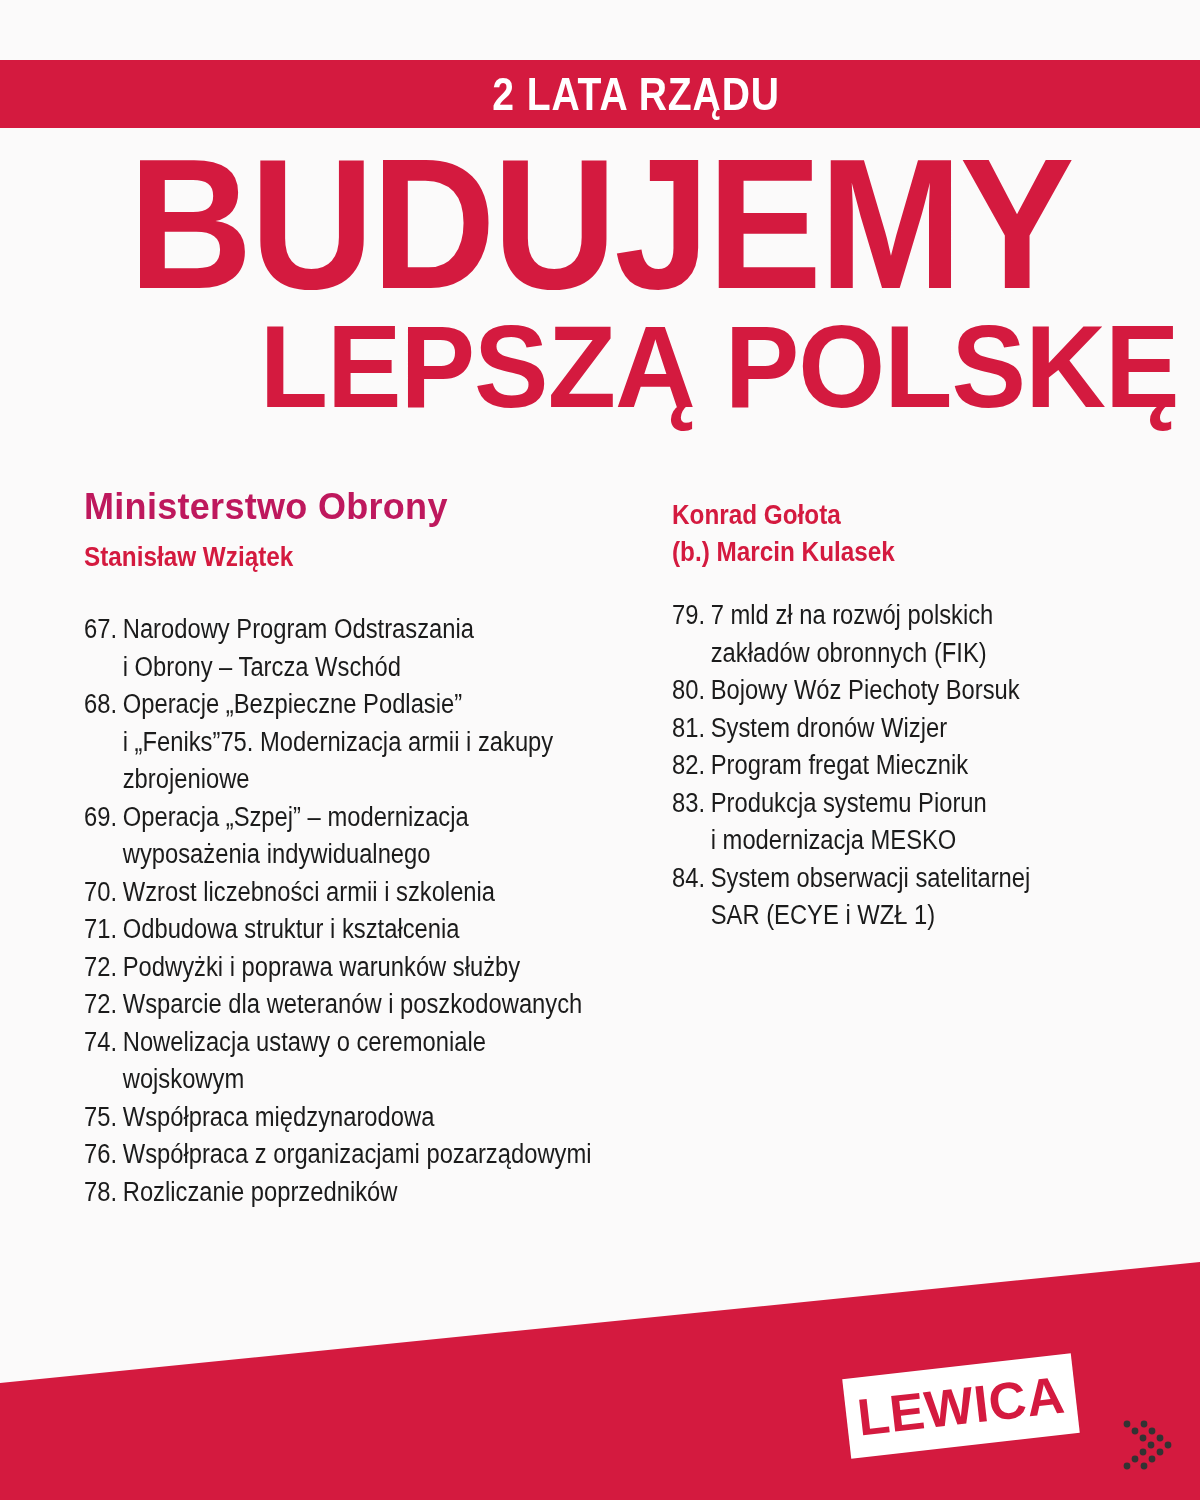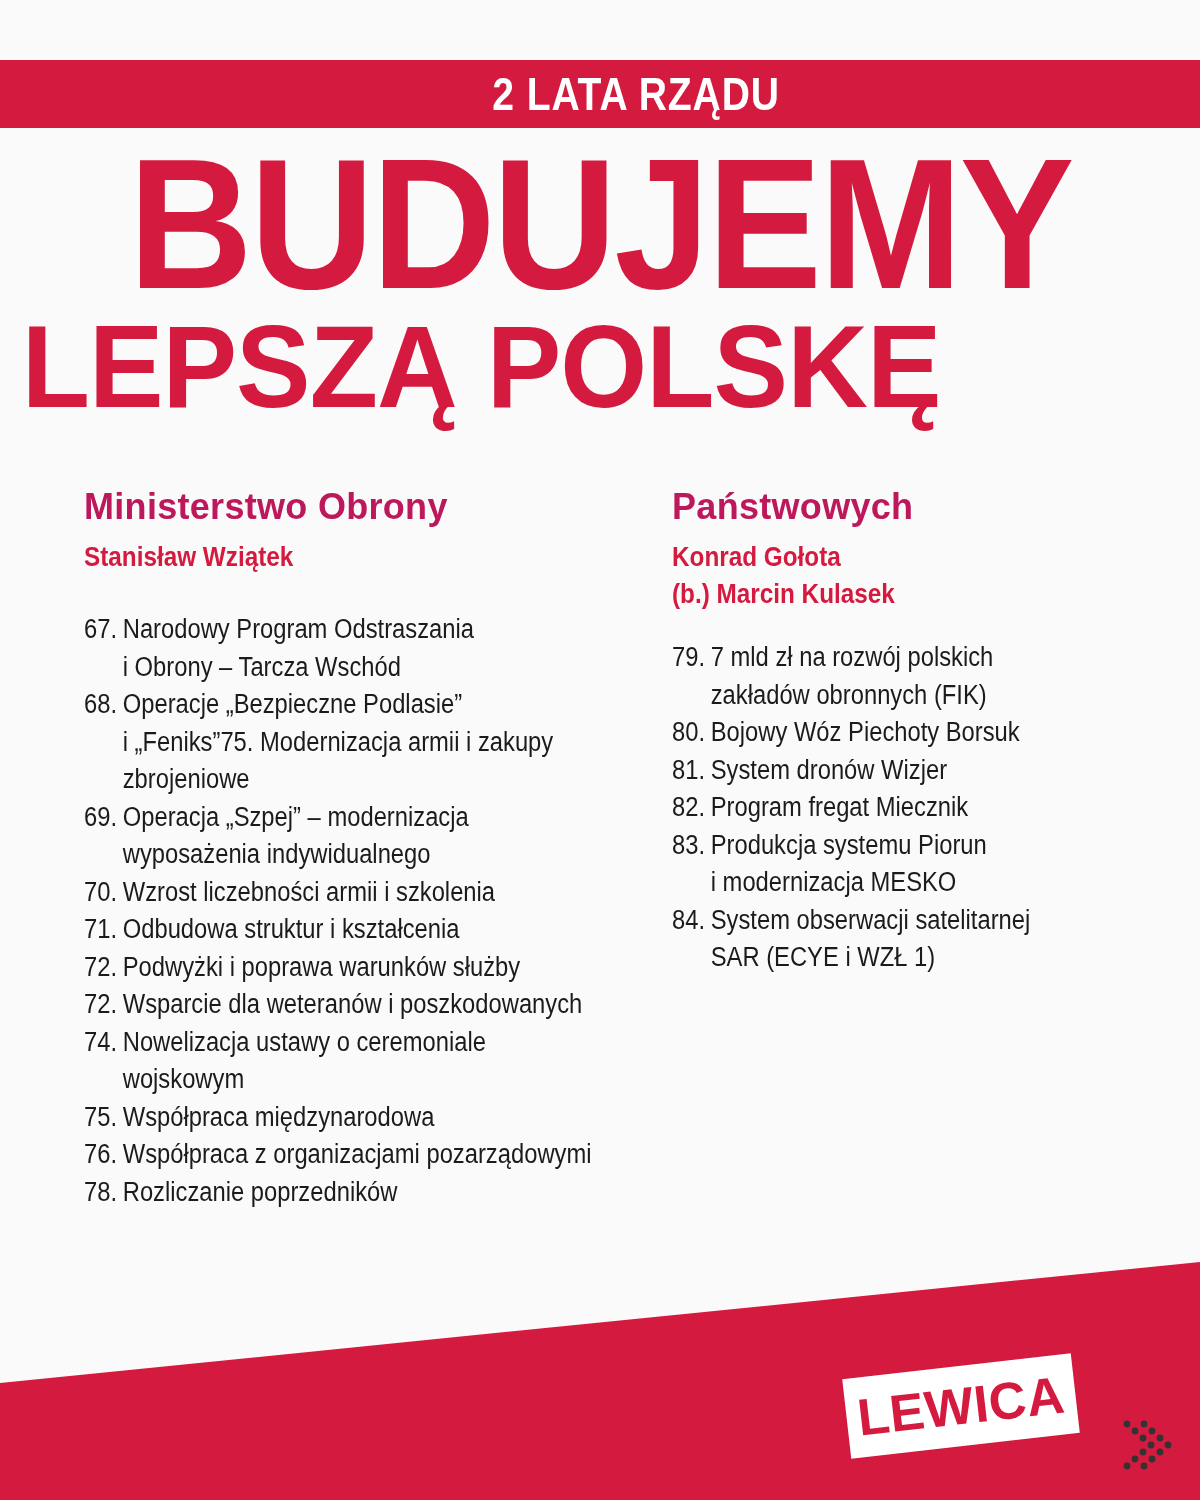--- a/index.html
+++ b/index.html
@@ -22,21 +22,21 @@
   .topbar-text{
     color:#ffffff;font-weight:bold;font-size:46px;letter-spacing:1px;
     transform:scaleX(0.85);white-space:nowrap;
   }
   
   .title1{position:absolute;top:118px;left:0;width:1200px;text-align:center;line-height:1.15;}
   .title1 .squeeze{
     display:inline-block;color:var(--accent);font-weight:bold;font-size:185px;
     letter-spacing:-3px;transform:scaleX(0.93);transform-origin:center;white-space:nowrap;
   }
-  .title2{position:absolute;top:300px;left:0;width:1200px;text-align:left;line-height:1.15;}
+  .title2{position:absolute;top:300px;left:0;width:1200px;text-align:right;line-height:1.15;}
   .title2 .squeeze{
     display:inline-block;color:var(--accent);font-weight:bold;font-size:117px;
     letter-spacing:-1px;transform:scaleX(0.955);transform-origin:center;white-space:nowrap;
   }
   
   .col{position:absolute;top:486px;}
   .col-left{left:84px;width:590px;}
   .col-right{left:672px;width:520px;}
   .ministry{
     font-weight:bold;font-size:36px;line-height:42px;color:#be185d;letter-spacing:0.3px;
@@ -165,21 +165,20 @@
           <span class="num">78.</span>
           <div class="lines">
             <div class="line">Rozliczanie poprzedników</div>
           </div>
         </div>
       </div>
   </div>
 
   <div class="col col-right">
     <div class="ministry">
-        <div class="mline">Państwowych</div>
       </div>
     <div class="ministers">
         <div class="name-line">Konrad Gołota</div>
         <div class="name-line">(b.) Marcin Kulasek</div>
       </div>
     <div class="list">
         <div class="item">
           <span class="num">79.</span>
           <div class="lines">
             <div class="line">7 mld zł na rozwój polskich</div>

